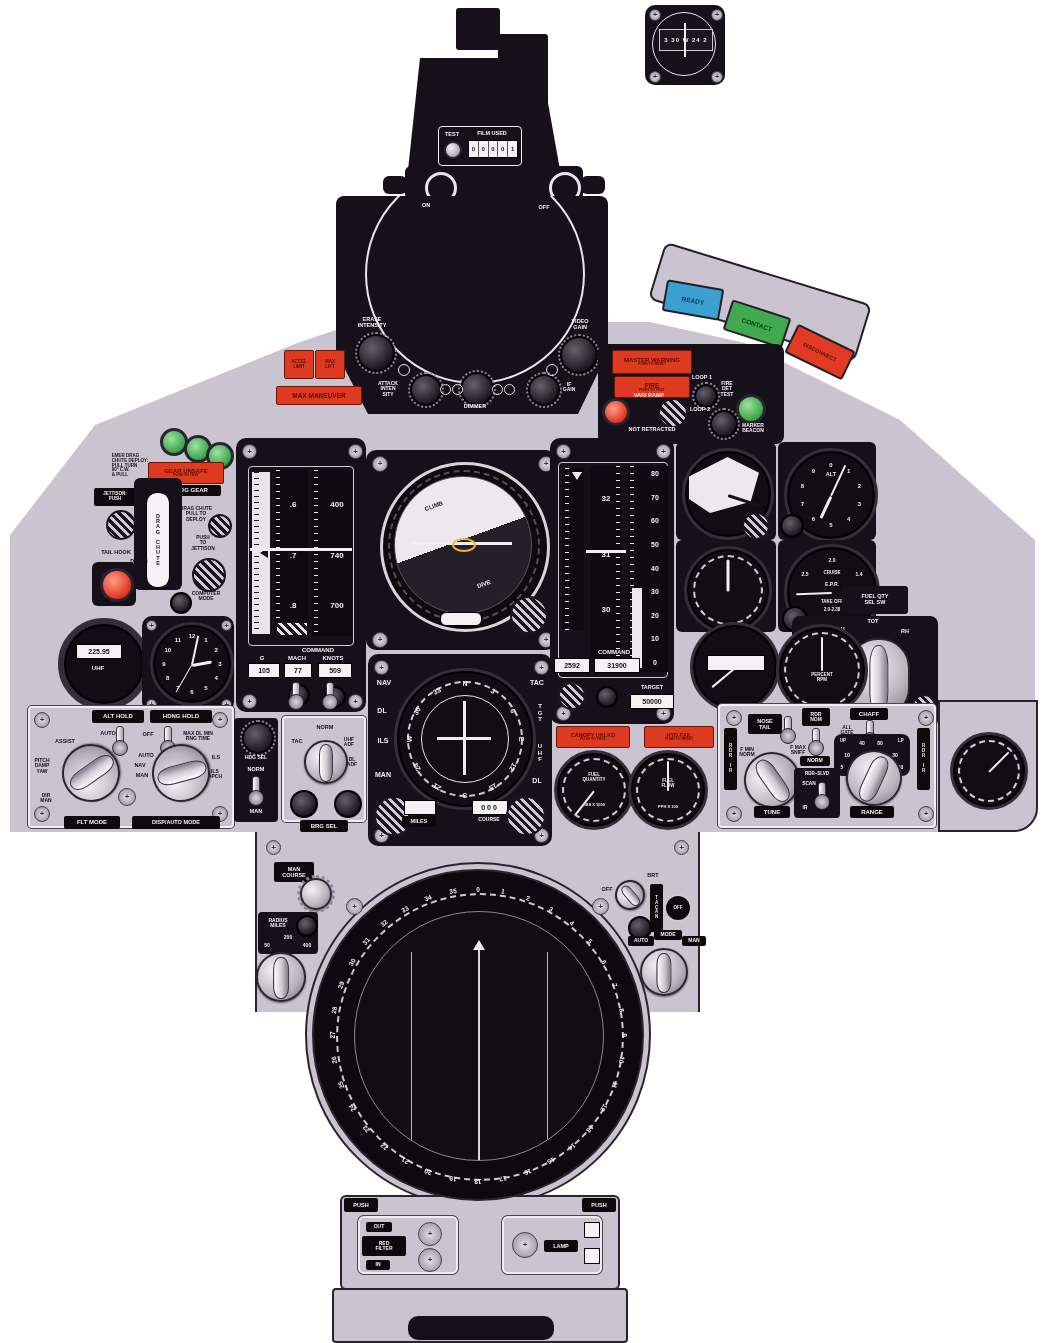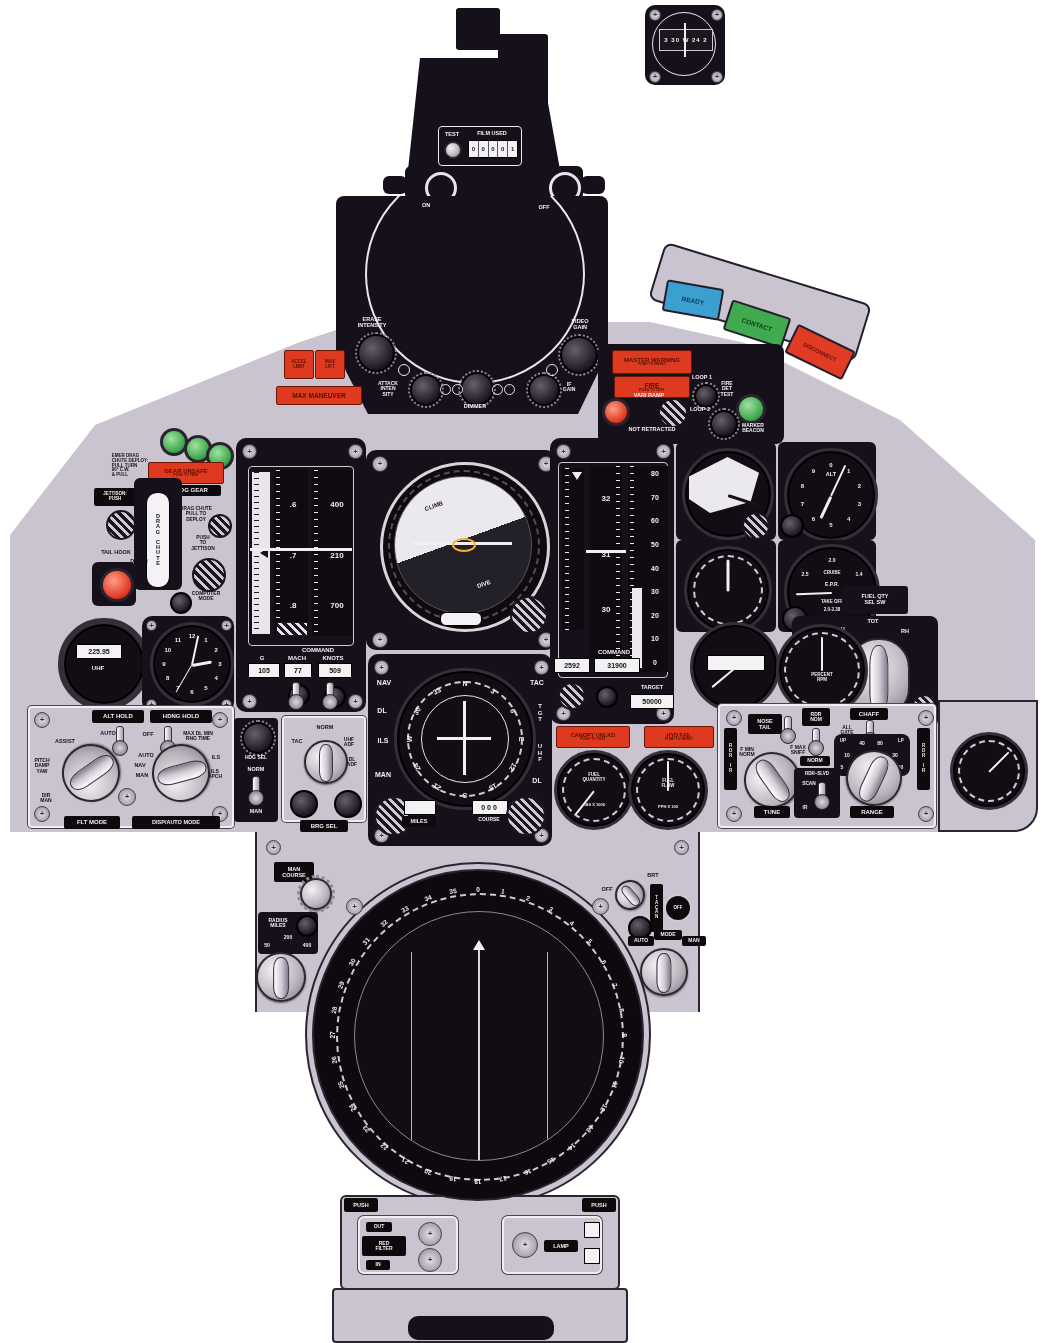--- a/index.html
+++ b/index.html
@@ -211,21 +211,21 @@
     <div class="abs colflex wt" style="left:10px;top:30px;width:18px;height:110px;font-size:8px;">
       <span>.6</span>
       <span>.7</span>
       <span>.8</span>
     </div>
   </div>
   <div class="abs" style="left:312px;top:470px;width:40px;height:166px;background:#0e0a10;">
     <div class="abs tickcol" style="left:2px;top:0;width:4px;height:166px;"></div>
     <div class="abs colflex wt" style="left:12px;top:30px;width:26px;height:110px;font-size:8px;">
       <span>400</span>
-      <span>210</span>
+      <span>740</span>
       <span>700</span>
     </div>
   </div>
   <div class="abs" style="left:250px;top:548px;width:102px;height:3px;background:#f2eff4;"></div>
   <div class="abs hrect" style="left:276px;top:622px;width:30px;height:12px;"></div>
   <div class="abs t wt" style="left:286px;top:646px;width:64px;height:9px;font-size:6px;">COMMAND</div>
   <div class="abs t wt" style="left:254px;top:654px;width:16px;height:8px;font-size:6px;">G</div>
   <div class="abs win" style="left:248px;top:663px;width:30px;height:13px;font-size:7px;">
       <span>105</span>
     </div>

